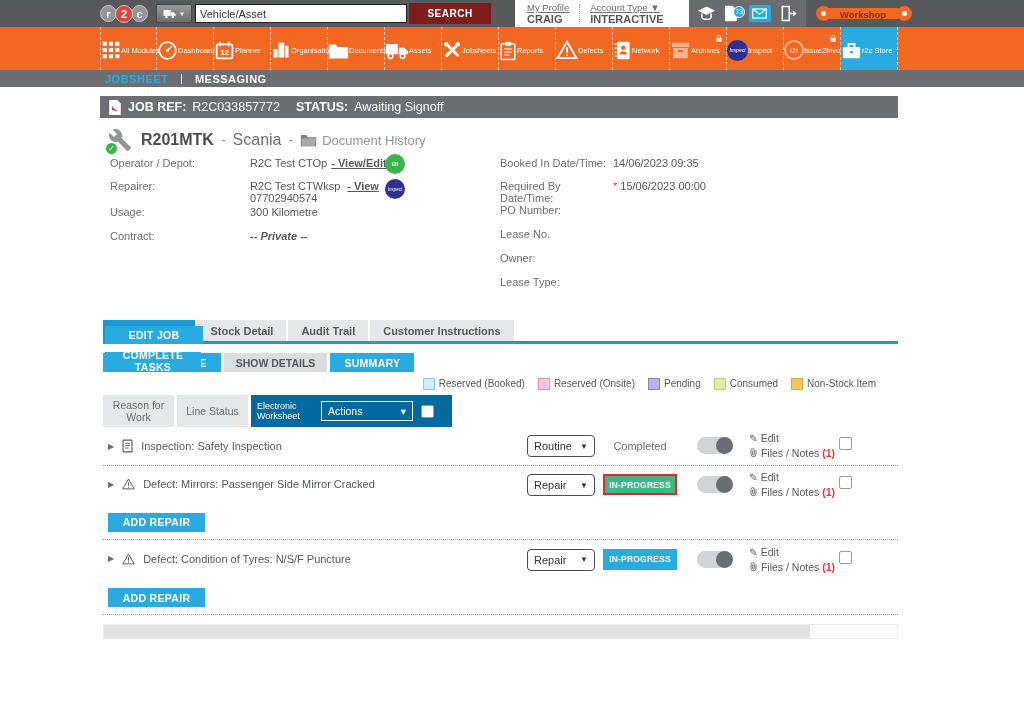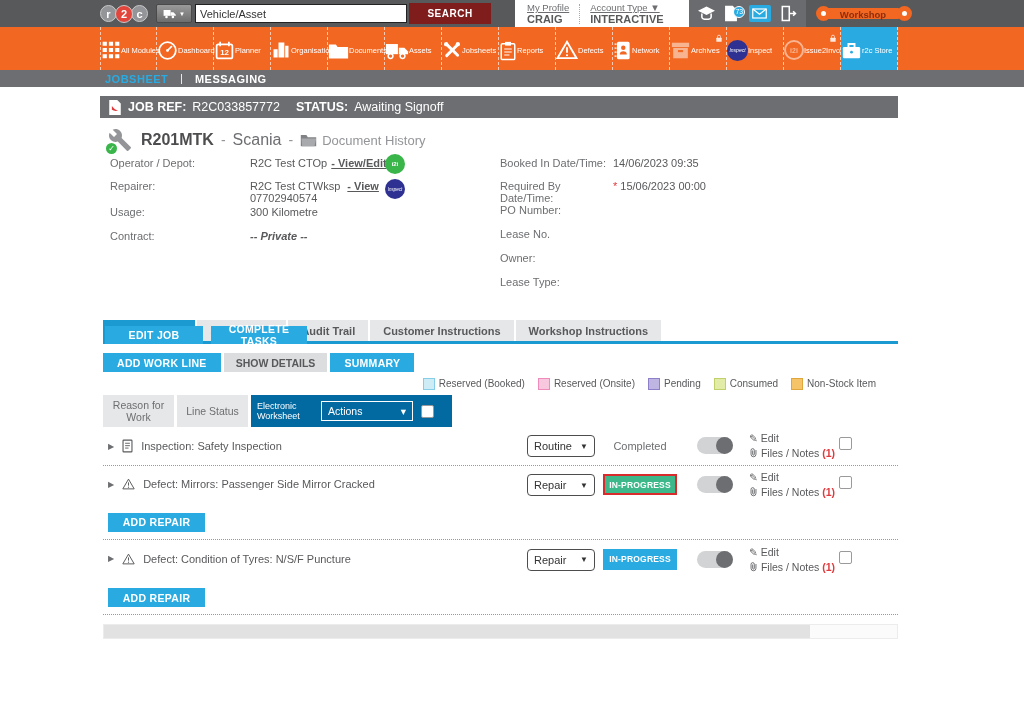--- a/index.html
+++ b/index.html
@@ -70,21 +70,21 @@
   .frow .fval { color:#58595B; }
   .frow .flink { color:#58595B; font-weight:bold; text-decoration:underline; margin-left:4px; cursor:pointer; }
   .vbadge { position:absolute; left:285px; width:20px; height:20px; border-radius:50%; color:#fff; display:flex; align-items:center; justify-content:center; }
   .vbadge.g { background:#39B54A; font-size:6px; font-weight:bold; }
   .vbadge.n { background:#2E3192; font-size:4.5px; font-style:italic; }
   .rrow { position:absolute; left:400px; display:flex; font-size:11px; }
   .rrow .flabel { width:113px; color:#6d6e71; }
   .rrow .fval { color:#58595B; }
   .req { color:#E03A3E; margin-right:3px; }
   .btn-blue { background:#29ABE2; color:#fff; font-weight:bold; font-size:10.5px; border:none; height:18px; display:inline-flex; align-items:center; justify-content:center; cursor:pointer; font-family:"Liberation Sans",sans-serif; letter-spacing:.3px; }
-  #jobbtns { position:absolute; left:5px; top:208px; display:flex; gap:8px; }
+  #jobbtns { position:absolute; left:5px; top:208px; display:flex; gap:8px;flex-direction:column; }
   #jobbtns .btn-blue { width:98px; }
   #jobbtns .btn-blue.b2 { width:96px; }
 
   
   #tabs { margin-top:16px; display:flex; gap:2px; border-bottom:3px solid #1B9AD2; margin-left:3px; margin-right:0; }
   .tab { height:21px; background:#E6E7E8; color:#58595B; font-size:11px; font-weight:bold; display:flex; align-items:center; padding:0 13px; cursor:pointer; }
   .tab.active { background:#1B9AD2; color:#fff; }
 
   
   #workbtns { margin:9px 0 0 3px; display:flex; gap:3px; }
@@ -431,21 +431,20 @@
       <button class="btn-blue">EDIT JOB</button>
       <button class="btn-blue b2">COMPLETE TASKS</button>
     </div>
   </div>
 
   <div id="tabs">
     <div class="tab active">Work Details</div>
     <div class="tab">Stock Detail</div>
     <div class="tab">Audit Trail</div>
     <div class="tab">Customer Instructions</div>
-    <div class="tab">Workshop Instructions</div>
   </div>
 
   <div id="workbtns">
     <button class="btn-blue">ADD WORK LINE</button>
     <button class="btn-grey">SHOW DETAILS</button>
     <button class="btn-blue">SUMMARY</button>
   </div>
 
   <div id="legend">
     <span class="leg">

